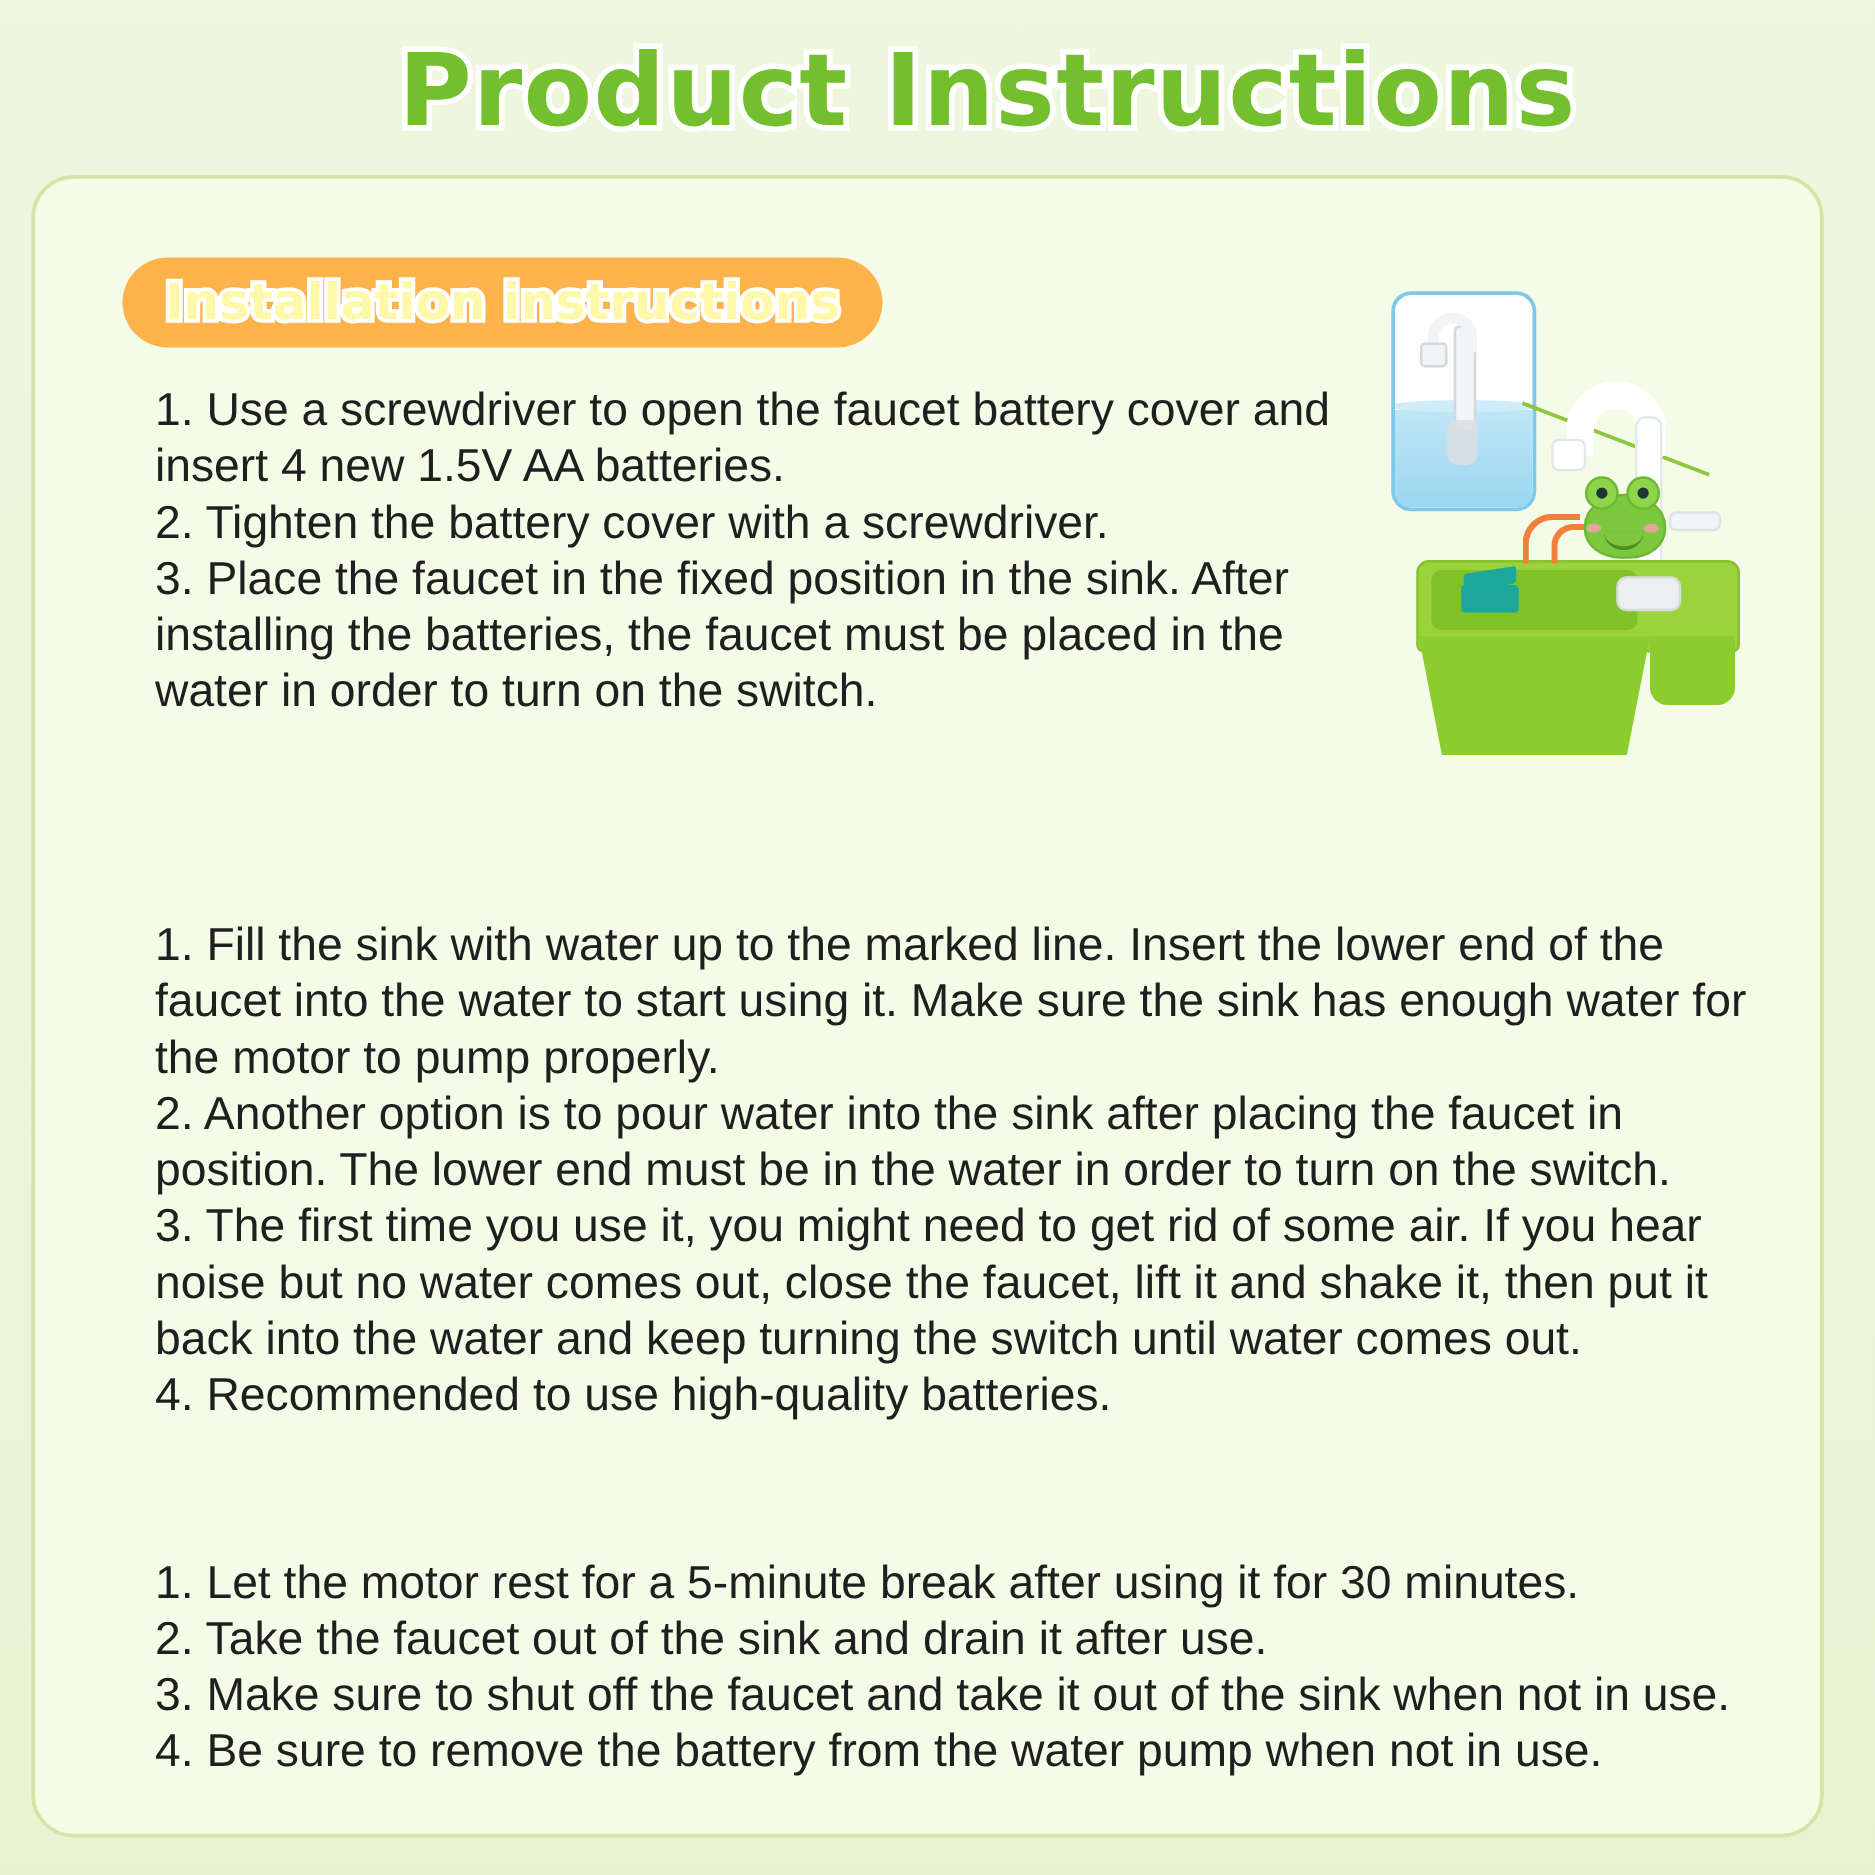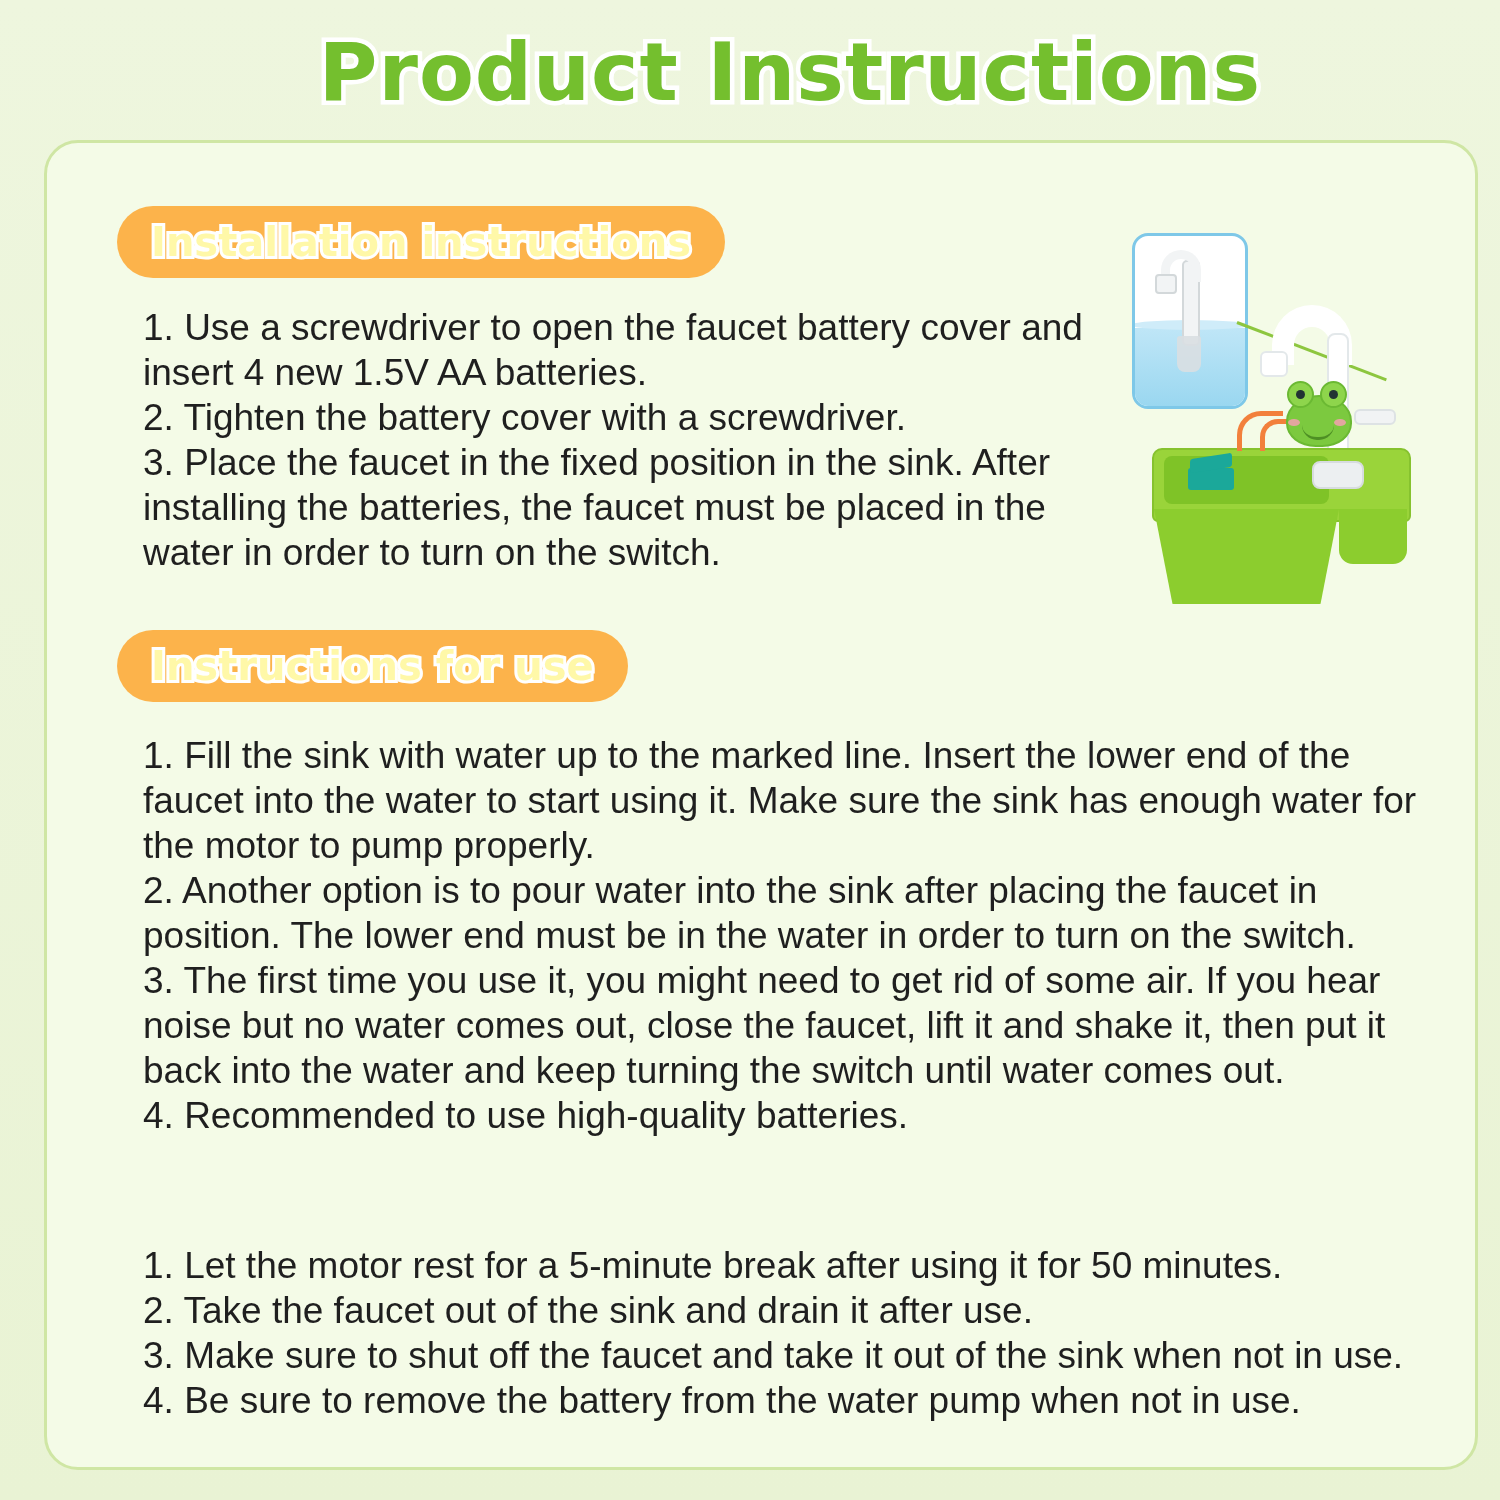--- a/index.html
+++ b/index.html
@@ -32,21 +32,21 @@
     letter-spacing: 1px;
     color: #74bf2e;
     -webkit-text-stroke: 9px #ffffff;
     paint-order: stroke fill;
     text-shadow: 0 3px 0 rgba(255,255,255,0.9);
     margin-left: 40px;
   }
   
   .panel {
     position: absolute;
-    left: 44px;
+    left: 25px;
     top: 140px;
     width: 1434px;
     height: 1330px;
     box-sizing: border-box;
     background: #f4fbe7;
     border: 3px solid #cfe6a4;
     border-radius: 34px;
   }
   
   .pill {
@@ -357,29 +357,26 @@
 
   <div class="panel">
 
     <div class="pill" id="pill-install">
       <span class="pill-text">Installation instructions</span>
     </div>
     <div class="body-text" id="text-install">1. Use a screwdriver to open the faucet battery cover and insert 4 new 1.5V AA batteries.
 2. Tighten the battery cover with a screwdriver.
 3. Place the faucet in the fixed position in the sink. After installing the batteries, the faucet must be placed in the water in order to turn on the switch.</div>
 
-    <div class="pill" id="pill-use">
-      <span class="pill-text">Instructions for use</span>
-    </div>
     <div class="body-text" id="text-use">1. Fill the sink with water up to the marked line. Insert the lower end of the faucet into the water to start using it. Make sure the sink has enough water for the motor to pump properly.
 2. Another option is to pour water into the sink after placing the faucet in position. The lower end must be in the water in order to turn on the switch.
 3. The first time you use it, you might need to get rid of some air. If you hear noise but no water comes out, close the faucet, lift it and shake it, then put it back into the water and keep turning the switch until water comes out.
 4. Recommended to use high-quality batteries.</div>
 
-    <div class="body-text" id="text-care">1. Let the motor rest for a 5-minute break after using it for 50 minutes.
+    <div class="body-text" id="text-care">1. Let the motor rest for a 5-minute break after using it for 30 minutes.
 2. Take the faucet out of the sink and drain it after use.
 3. Make sure to shut off the faucet and take it out of the sink when  not in use.
 4. Be sure to remove the battery from the water pump when not in use.</div>
 
     <div class="illus">
 
       <div class="inset-card">
         <div class="inset-water"></div>
         <div class="inset-wave"></div>
         <div class="inset-faucet-body"></div>

